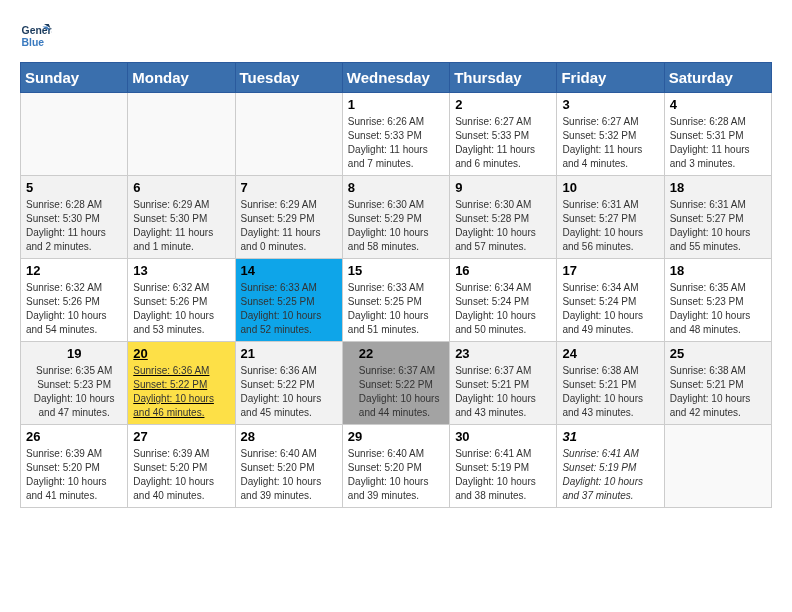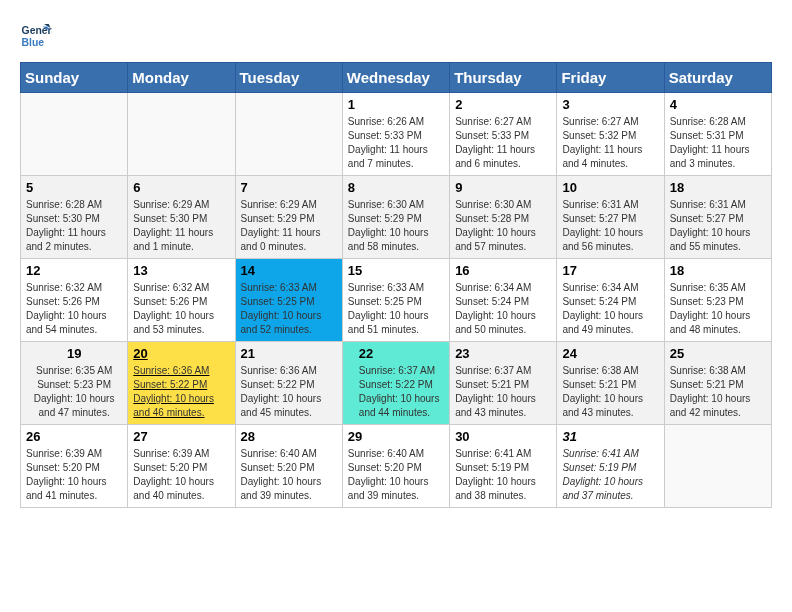--- a/index.html
+++ b/index.html
@@ -202,21 +202,21 @@
           <div class="day-info">Sunrise: 6:35 AM<br>Sunset: 5:23 PM<br>Daylight: 10 hours<br>and 47 minutes.</div>
         </td>
         <td style="background: #fde047; text-decoration: underline;">
           <div class="day-num">20</div>
           <div class="day-info">Sunrise: 6:36 AM<br>Sunset: 5:22 PM<br>Daylight: 10 hours<br>and 46 minutes.</div>
         </td>
         <td style="background: rgb(242, 242, 242);">
           <div class="day-num">21</div>
           <div class="day-info">Sunrise: 6:36 AM<br>Sunset: 5:22 PM<br>Daylight: 10 hours<br>and 45 minutes.</div>
         </td>
-        <td style="background: #5eead4; padding-left: 16px;">
+        <td style="background: #a3a3a3; padding-left: 16px;">
           <div class="day-num">22</div>
           <div class="day-info">Sunrise: 6:37 AM<br>Sunset: 5:22 PM<br>Daylight: 10 hours<br>and 44 minutes.</div>
         </td>
         <td style="background: rgb(242, 242, 242);">
           <div class="day-num">23</div>
           <div class="day-info">Sunrise: 6:37 AM<br>Sunset: 5:21 PM<br>Daylight: 10 hours<br>and 43 minutes.</div>
         </td>
         <td style="background: rgb(242, 242, 242);">
           <div class="day-num">24</div>
           <div class="day-info">Sunrise: 6:38 AM<br>Sunset: 5:21 PM<br>Daylight: 10 hours<br>and 43 minutes.</div>

